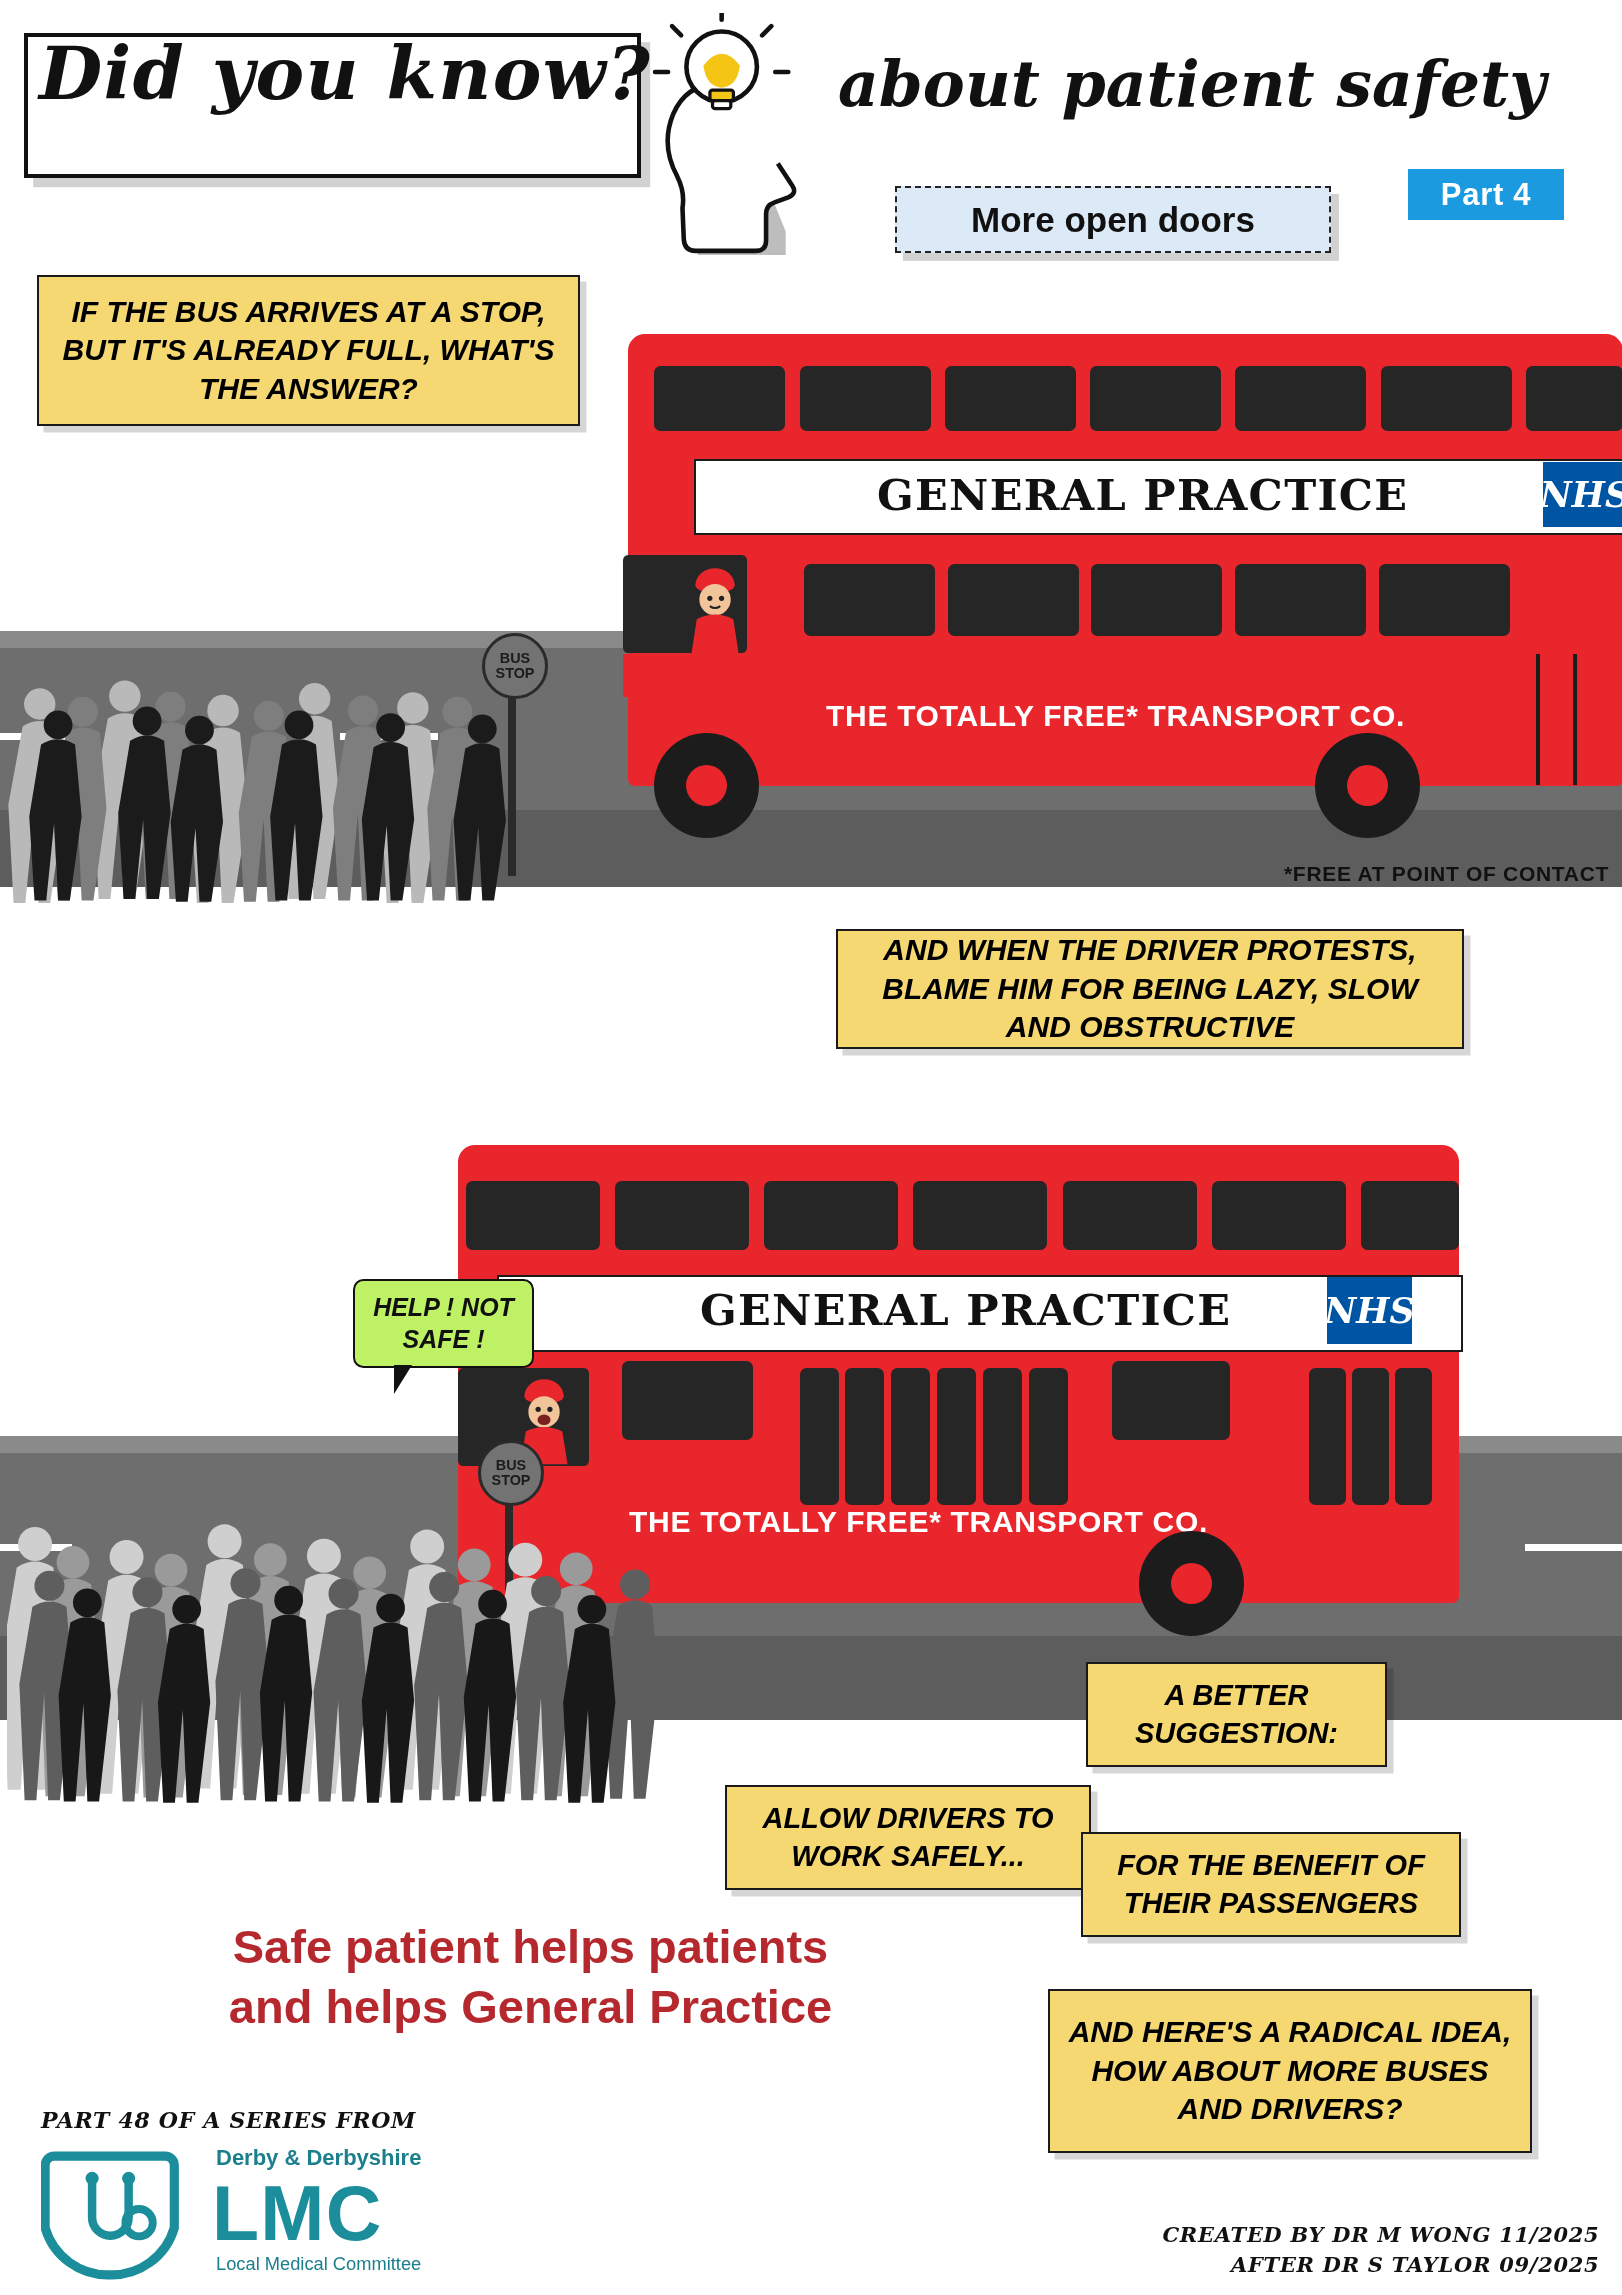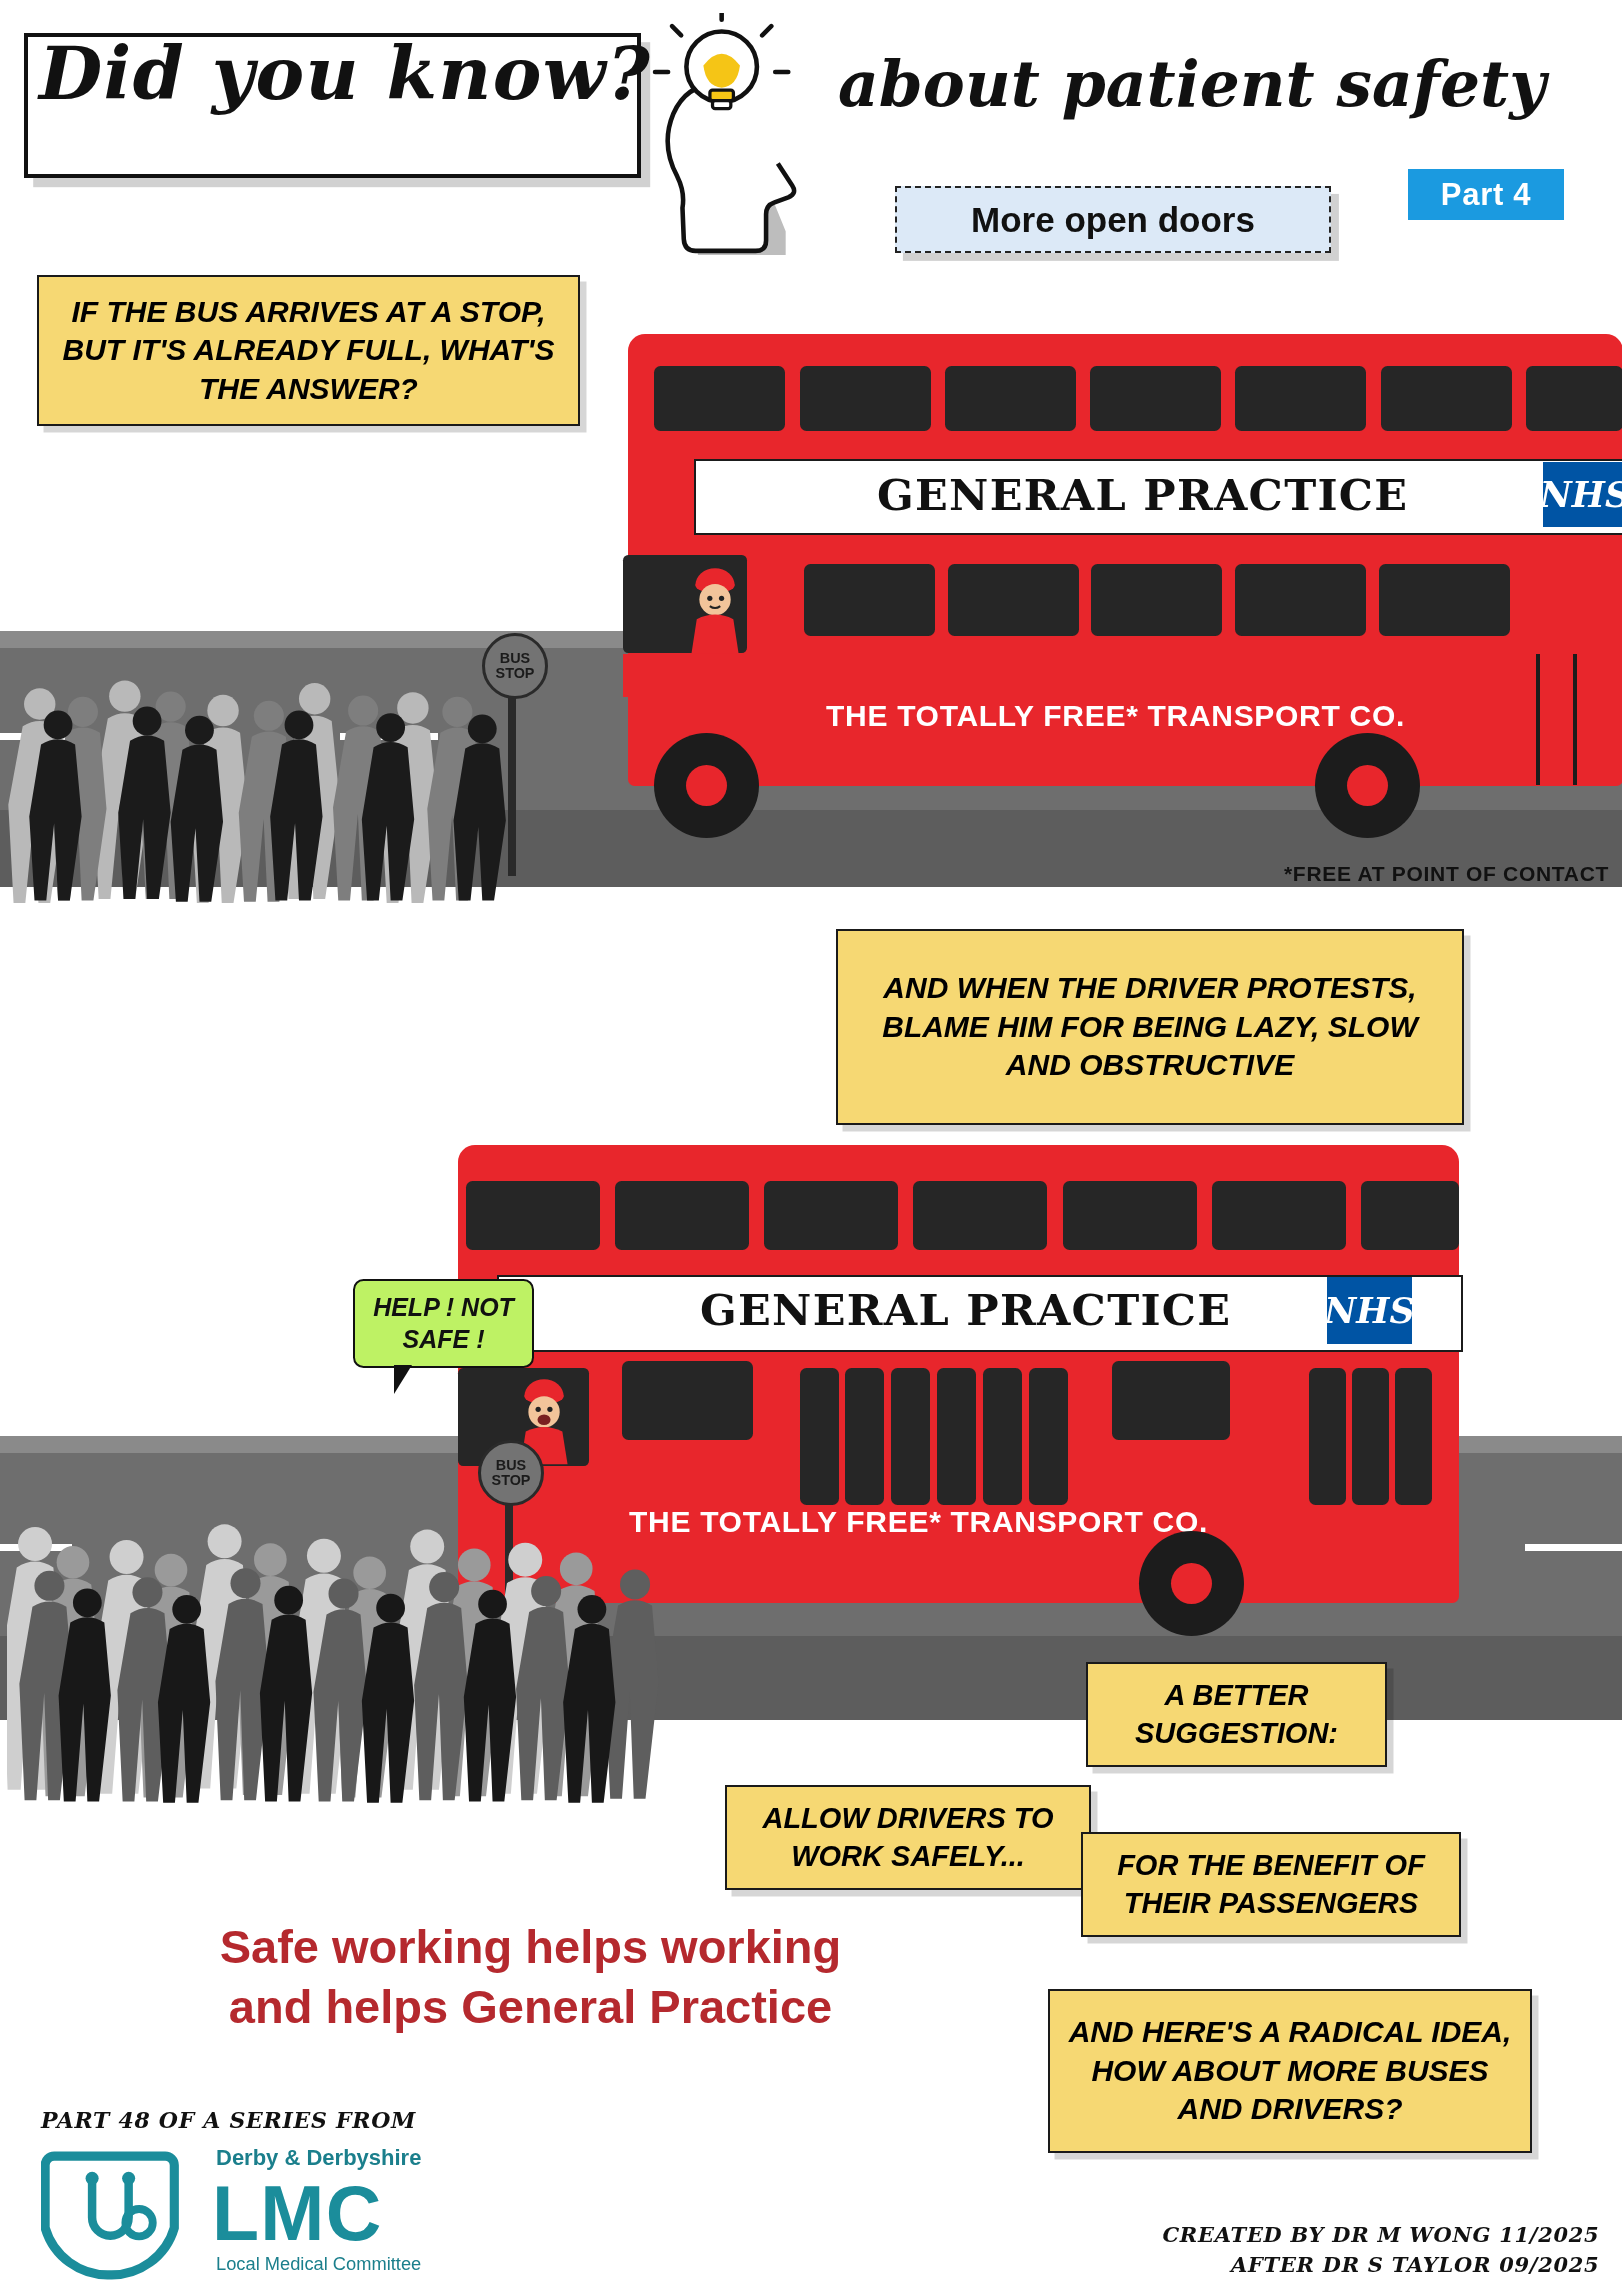--- a/index.html
+++ b/index.html
@@ -110,21 +110,21 @@
     font-family: "Liberation Sans", sans-serif;
     font-style: italic;
     font-weight: bold;
     color: #000000;
     line-height: 1.28;
     padding: 6.5px 10.5px;
     box-sizing: border-box;
   }
   #cap1 { left: 37px;   top: 275px;  width: 543px;  height: 151px; font-size: 30px; }
   #cap2 { left: 242px;  top: 913px; width: 556px;  height: 157px; font-size: 30px; }
-  #cap3 { left: 836px; top: 929px; width: 628px;  height: 196px; font-size: 30px; }
+  #cap3 { left: 836px; top: 929px; width: 628px;  height: 120px; font-size: 30px; }
   #cap4 { left: 1086px; top: 1662px; width: 301px;  height: 105px; font-size: 29px; }
   #cap5 { left: 725px; top: 1785px; width: 366px;  height: 105px; font-size: 29px; }
   #cap6 { left: 1081px; top: 1832px; width: 380px;  height: 105px; font-size: 29px; }
   #cap7 { left: 1048px; top: 1989px; width: 484px;  height: 164px; font-size: 30px; }
 
   
   .bubble {
     position: absolute;
     left: 353px;
     top: 1279px;
@@ -650,21 +650,21 @@
       </g>
     </svg>
   </div>
 
   <div class="cap" id="cap4">A BETTER SUGGESTION:</div>
   <div class="cap" id="cap5">ALLOW DRIVERS TO WORK SAFELY...</div>
   <div class="cap" id="cap6">FOR THE BENEFIT OF THEIR PASSENGERS</div>
   <div class="cap" id="cap7">AND HERE'S A RADICAL IDEA, HOW ABOUT MORE BUSES AND DRIVERS?</div>
 
   <div class="tagline">
-    <div>Safe working helps working</div>
+    <div>Safe patient helps patients</div>
     <div>and helps General Practice</div>
   </div>
 
   <div class="series-note">PART 48 OF A SERIES FROM</div>
 
   <div class="lmc-block">
     <svg viewBox="0 0 240 210" width="157" height="137" style="position:absolute;left:0;top:6.5px;">
       <path d="M20 14 h170 a14 14 0 0 1 14 14 v96 a100 100 0 0 1 -99 72 a100 100 0 0 1 -99 -72 v-96 a14 14 0 0 1 14 -14z" fill="none" stroke="#1b8d9b" stroke-width="14"></path>
       <path d="M78 52 v56 a28 28 0 0 0 56 0 v-56" fill="none" stroke="#1b8d9b" stroke-width="13" stroke-linecap="round"></path>
       <circle cx="78" cy="48" r="10" fill="#1b8d9b"></circle>

